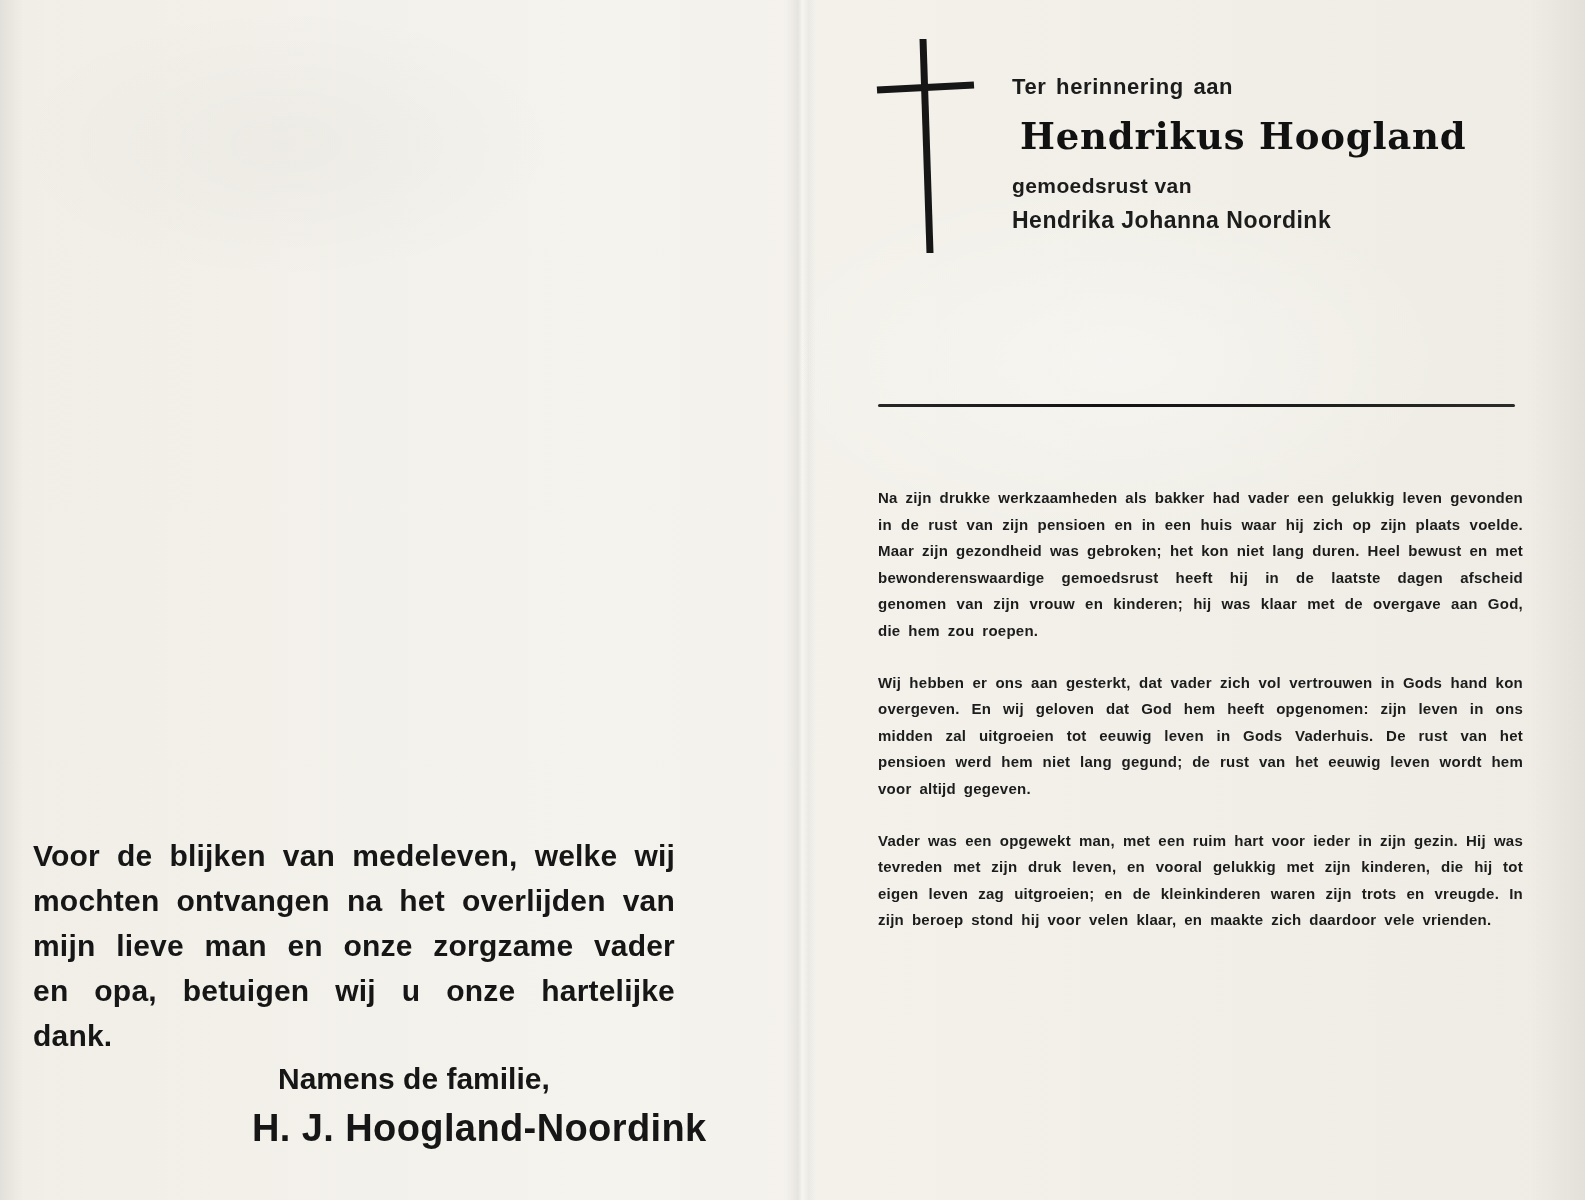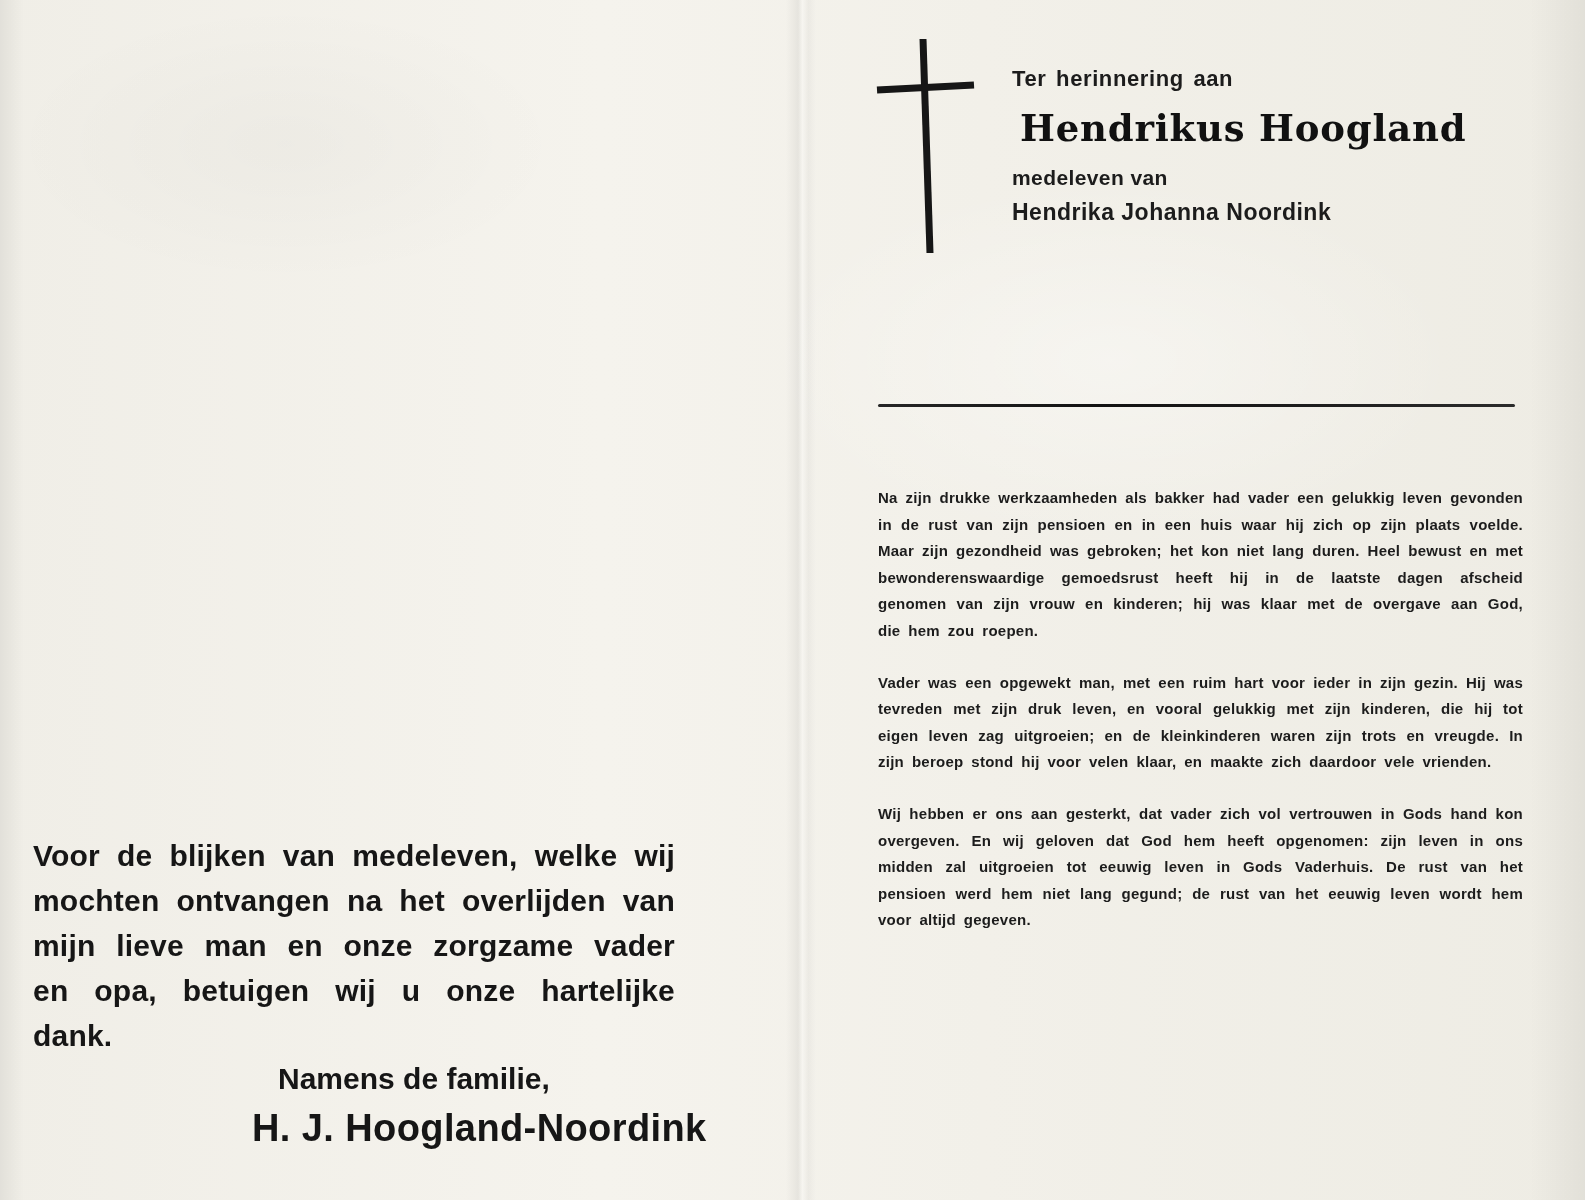--- a/index.html
+++ b/index.html
@@ -69,21 +69,21 @@
   }
 
   
   .cross {
     position: absolute;
     left: 84px; top: 34px;
     width: 104px; height: 224px;
   }
   .header { position: absolute; left: 222px; top: 62px; width: 520px; }
   .memorial-label {
-    margin: 4px 0 14px 0;
+    margin: 12px 0 14px 0;
     font-size: 22px;
     font-weight: 700;
     letter-spacing: 0.6px;
     word-spacing: 3px;
   }
   .deceased-name {
     margin: 0 0 16px 8px;
     font-family: "DejaVu Serif", serif;
     font-size: 37px;
     font-weight: 700;
@@ -150,28 +150,28 @@
   <section class="right-page">
 
     <svg class="cross" viewBox="0 0 104 224" aria-hidden="true">
       <line x1="49" y1="5" x2="56" y2="219" stroke="#161616" stroke-width="7"></line>
       <line x1="3" y1="56" x2="100" y2="51" stroke="#161616" stroke-width="7"></line>
     </svg>
 
     <div class="header">
       <p class="memorial-label">Ter herinnering aan</p>
       <h1 class="deceased-name">Hendrikus Hoogland</h1>
-      <p class="spouse-label">medeleven van</p>
+      <p class="spouse-label">gemoedsrust van</p>
       <p class="spouse-name">Hendrika Johanna Noordink</p>
     </div>
 
 
     <div class="divider"></div>
 
     <div class="body-text">
       <p>Na zijn drukke werkzaamheden als bakker had vader een gelukkig leven gevonden in de rust van zijn pensioen en in een huis waar hij zich op zijn plaats voelde. Maar zijn gezondheid was gebroken; het kon niet lang duren. Heel bewust en met bewonderenswaardige gemoedsrust heeft hij in de laatste dagen afscheid genomen van zijn vrouw en kinderen; hij was klaar met de overgave aan God, die hem zou roepen.</p>
+      <p>Wij hebben er ons aan gesterkt, dat vader zich vol vertrouwen in Gods hand kon overgeven. En wij geloven dat God hem heeft opgenomen: zijn leven in ons midden zal uitgroeien tot eeuwig leven in Gods Vaderhuis. De rust van het pensioen werd hem niet lang gegund; de rust van het eeuwig leven wordt hem voor altijd gegeven.</p>
       <p>Vader was een opgewekt man, met een ruim hart voor ieder in zijn gezin. Hij was tevreden met zijn druk leven, en vooral gelukkig met zijn kinderen, die hij tot eigen leven zag uitgroeien; en de kleinkinderen waren zijn trots en vreugde. In zijn beroep stond hij voor velen klaar, en maakte zich daardoor vele vrienden.</p>
-      <p>Wij hebben er ons aan gesterkt, dat vader zich vol vertrouwen in Gods hand kon overgeven. En wij geloven dat God hem heeft opgenomen: zijn leven in ons midden zal uitgroeien tot eeuwig leven in Gods Vaderhuis. De rust van het pensioen werd hem niet lang gegund; de rust van het eeuwig leven wordt hem voor altijd gegeven.</p>
     </div>
 
   </section>
 
 </div>
 
 </body></html>

